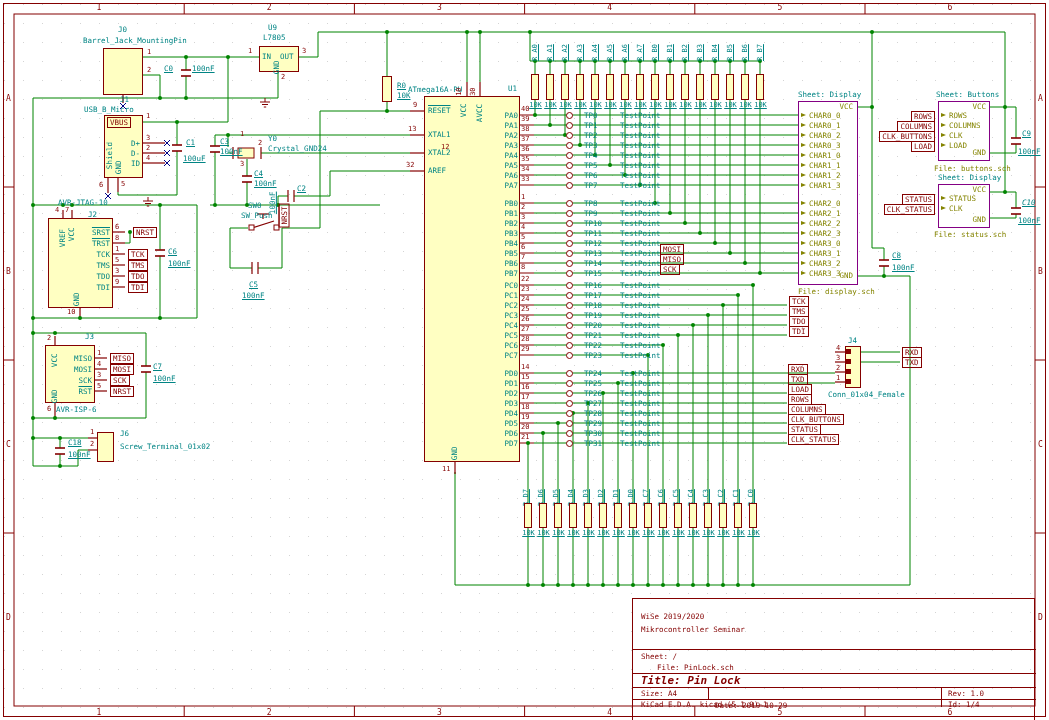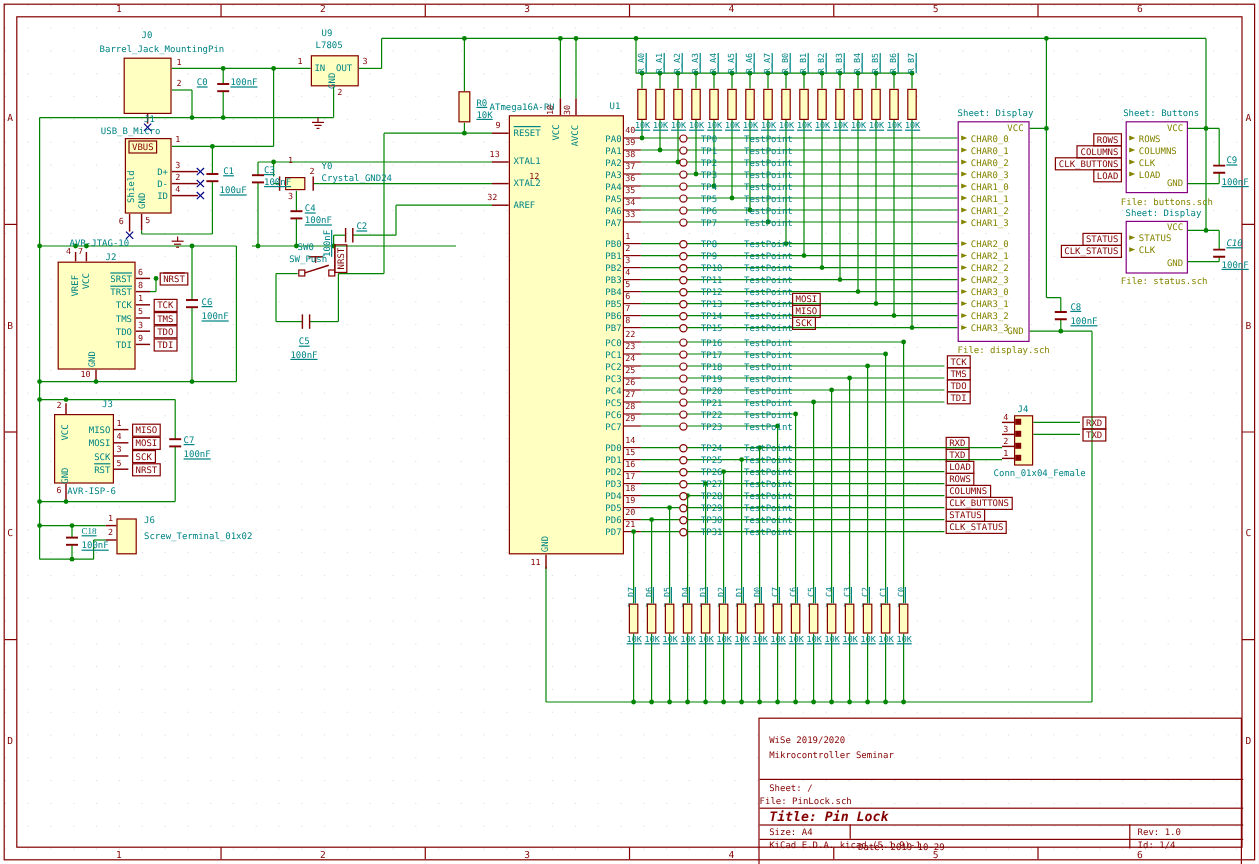--- a/index.html
+++ b/index.html
@@ -654,21 +654,21 @@
       <div class="hl" style="--i: 3;">NRST</div>
     </div>
   <div class="t u" style="left:153px;top:363px;">C7</div>
   <div class="t u" style="left:153px;top:375px;">100nF</div>
 
   <div class="comp" style="left:97px;top:432px;width:17px;height:30px;"></div>
   <div class="t" style="left:120px;top:430px;">J6</div>
   <div class="t" style="left:120px;top:443px;">Screw_Terminal_01x02</div>
   <div class="t tiny red" style="left:90px;top:429px;">1</div>
   <div class="t tiny red" style="left:90px;top:441px;">2</div>
-  <div class="t u" style="left:68px;top:439px;font-family:Liberation Serif, serif;">C18</div>
+  <div class="t u" style="left:68px;top:439px;">C18</div>
   <div class="t u" style="left:68px;top:451px;">100nF</div>
 
   <div class="t" style="left:268px;top:135px;">Y0</div>
   <div class="t" style="left:268px;top:145px;">Crystal_GND24</div>
   <div class="t tiny red" style="left:240px;top:131px;">1</div>
   <div class="t tiny red" style="left:258px;top:140px;">2</div>
   <div class="t tiny red" style="left:240px;top:161px;">3</div>
   <div class="t u" style="left:220px;top:138px;">C3</div>
   <div class="t u" style="left:220px;top:148px;">100nF</div>
   <div class="t u" style="left:254px;top:170px;">C4</div>
@@ -1290,21 +1290,21 @@
       <div class="hl" style="--i: 1;">CLK_STATUS</div>
     </div>
   <div class="t u" style="left:1022px;top:199px;font-style:italic;">C10</div>
   <div class="t u" style="left:1018px;top:217px;">100nF</div>
 
   <div class="tb">
     <div class="tb-txt" style="left:8px;top:13px;">WiSe 2019/2020</div>
     <div class="tb-txt" style="left:8px;top:26px;">Mikrocontroller Seminar</div>
     <div class="line" style="left:0;top:50px;width:403px;height:1px;"></div>
     <div class="tb-txt" style="left:8px;top:53px;">Sheet: /</div>
-    <div class="tb-txt" style="left:0;top:64px;text-align:center;">File: PinLock.sch</div>
+    <div class="tb-txt" style="left:24px;top:64px;text-align:center;">File: PinLock.sch</div>
     <div class="line" style="left:0;top:74px;width:403px;height:1px;"></div>
     <div class="tb-title" style="left:8px;top:75px;">Title: Pin Lock</div>
     <div class="line" style="left:0;top:88px;width:403px;height:1px;"></div>
     <div class="tb-txt" style="left:8px;top:90px;">Size: A4</div>
     <div class="tb-txt" style="left:82px;top:102px;">Date: 2019-10-29</div>
     <div class="tb-txt" style="left:315px;top:90px;">Rev: 1.0</div>
     <div class="line" style="left:0;top:100px;width:403px;height:1px;"></div>
     <div class="tb-txt" style="left:8px;top:101px;">KiCad E.D.A.  kicad (5.1.9)-1</div>
     <div class="tb-txt" style="left:315px;top:101px;">Id: 1/4</div>
     <div class="line" style="left:75px;top:88px;width:1px;height:12px;"></div>

